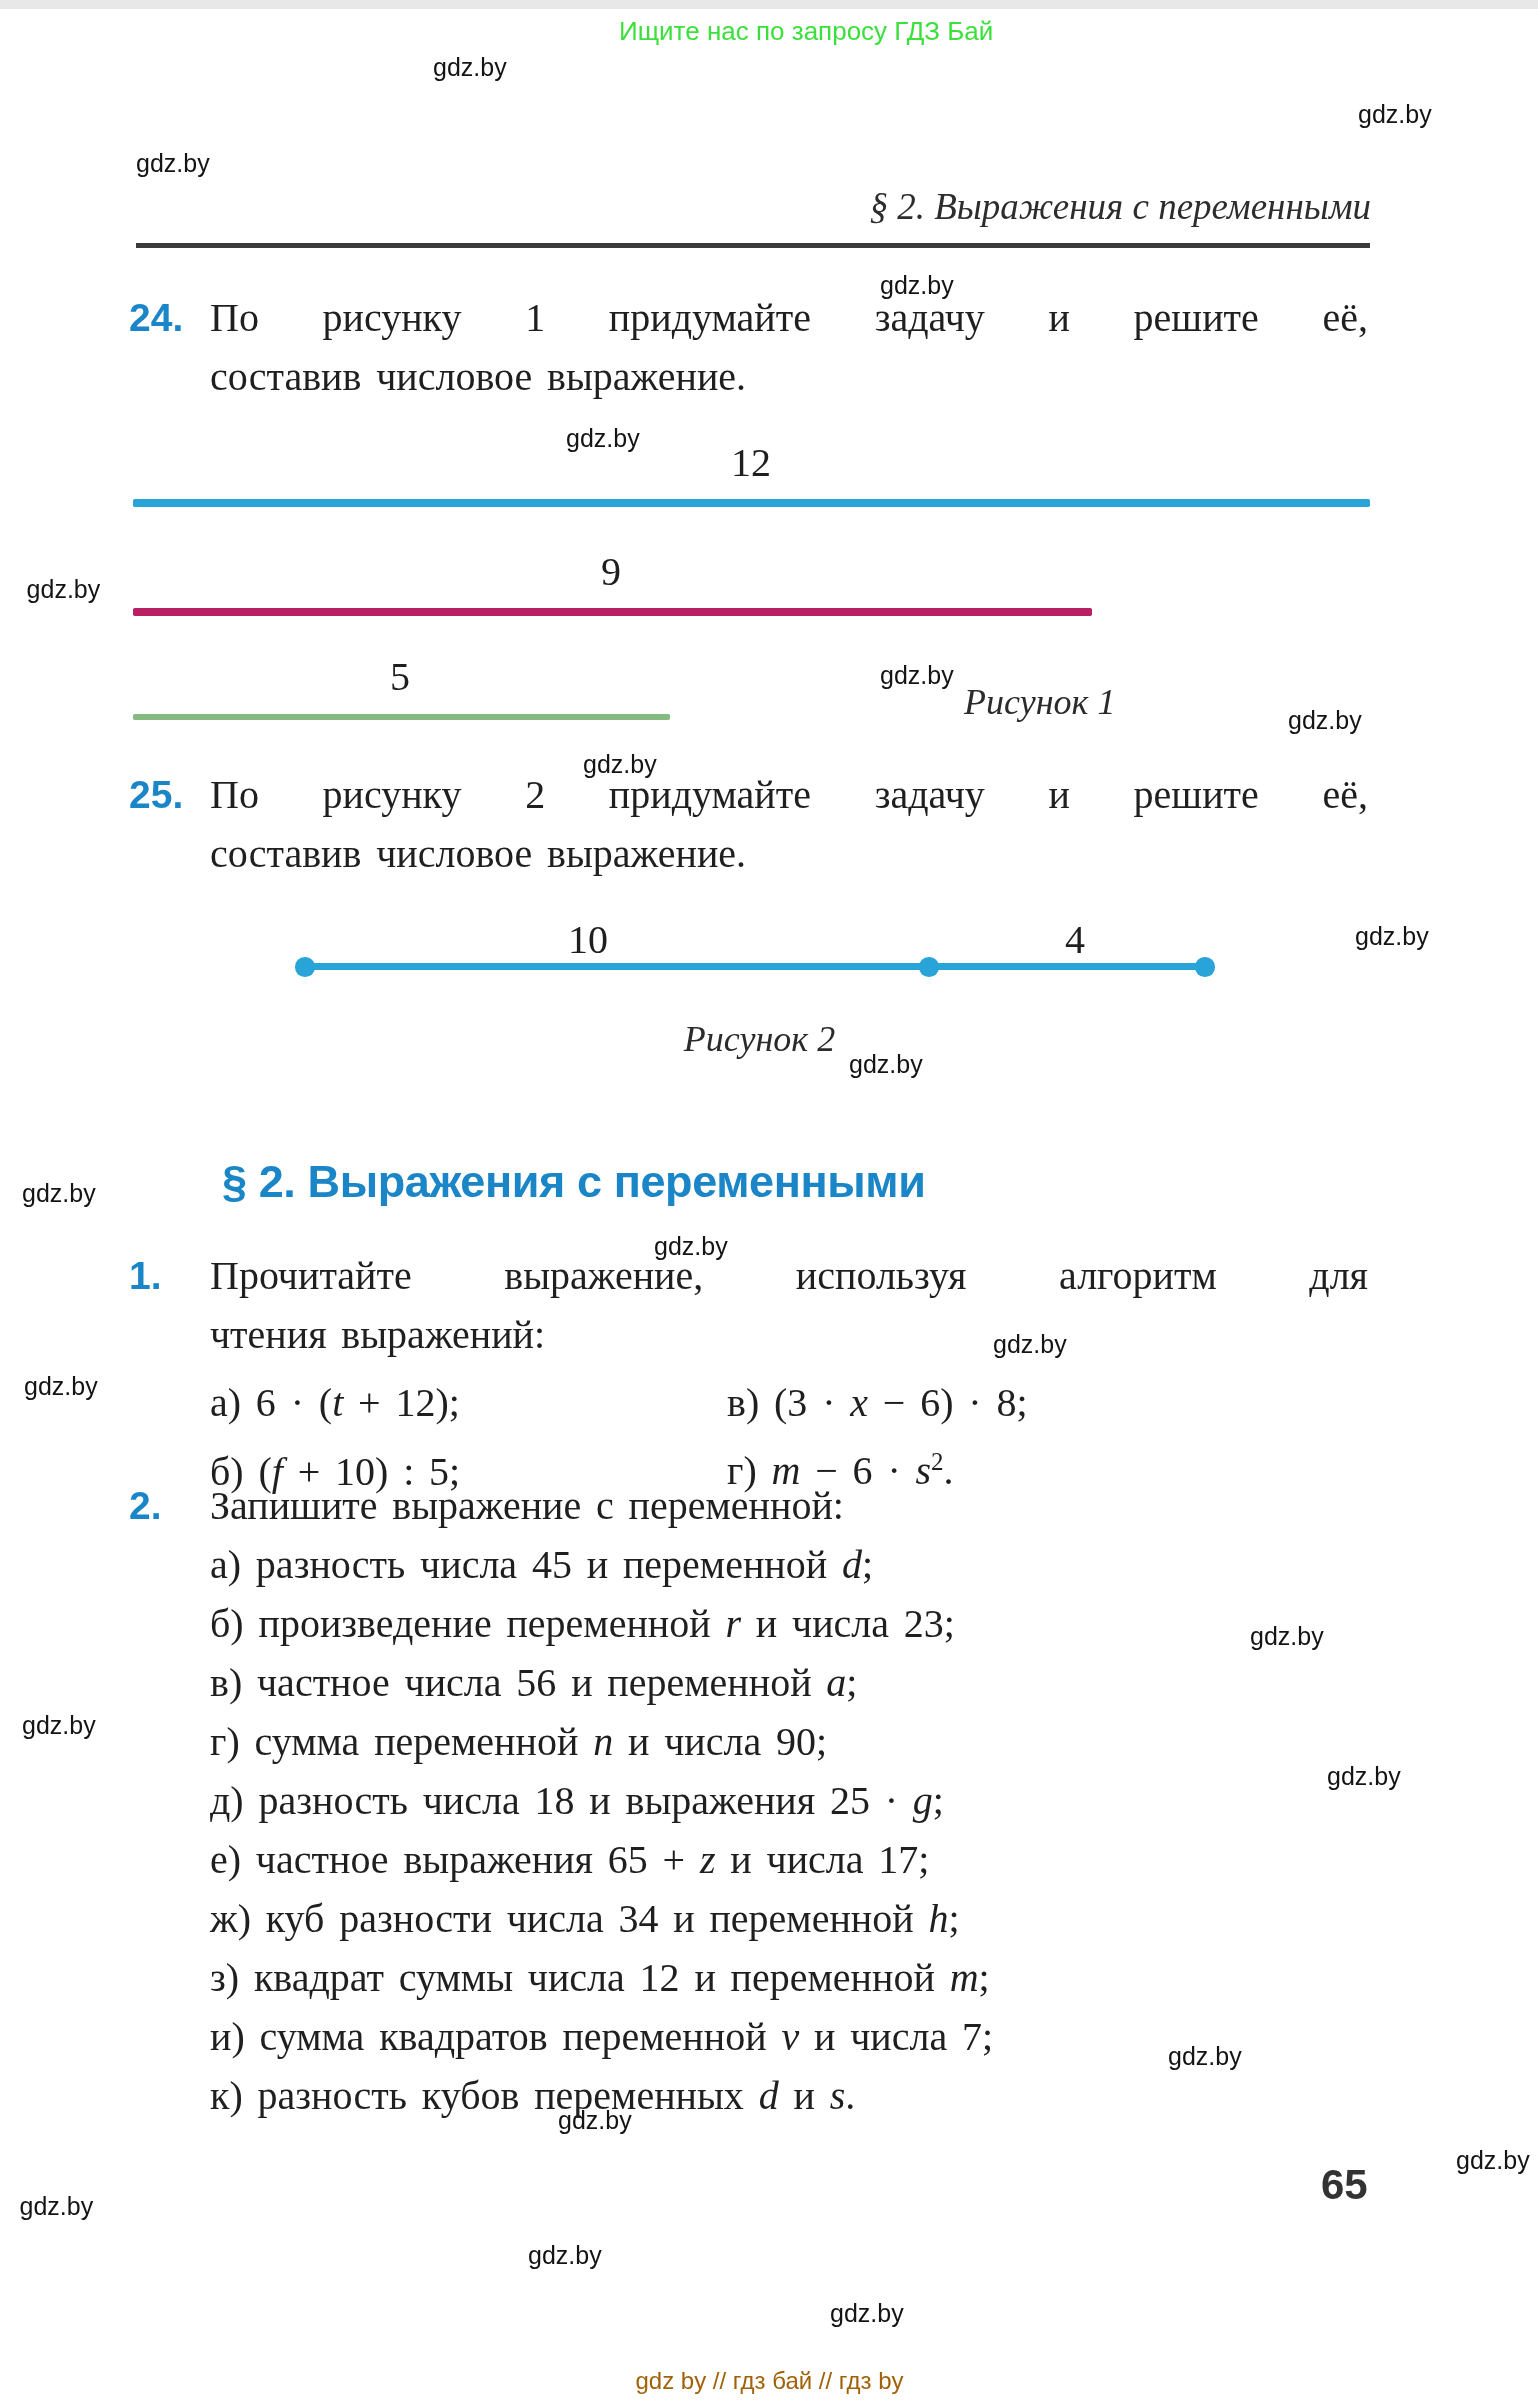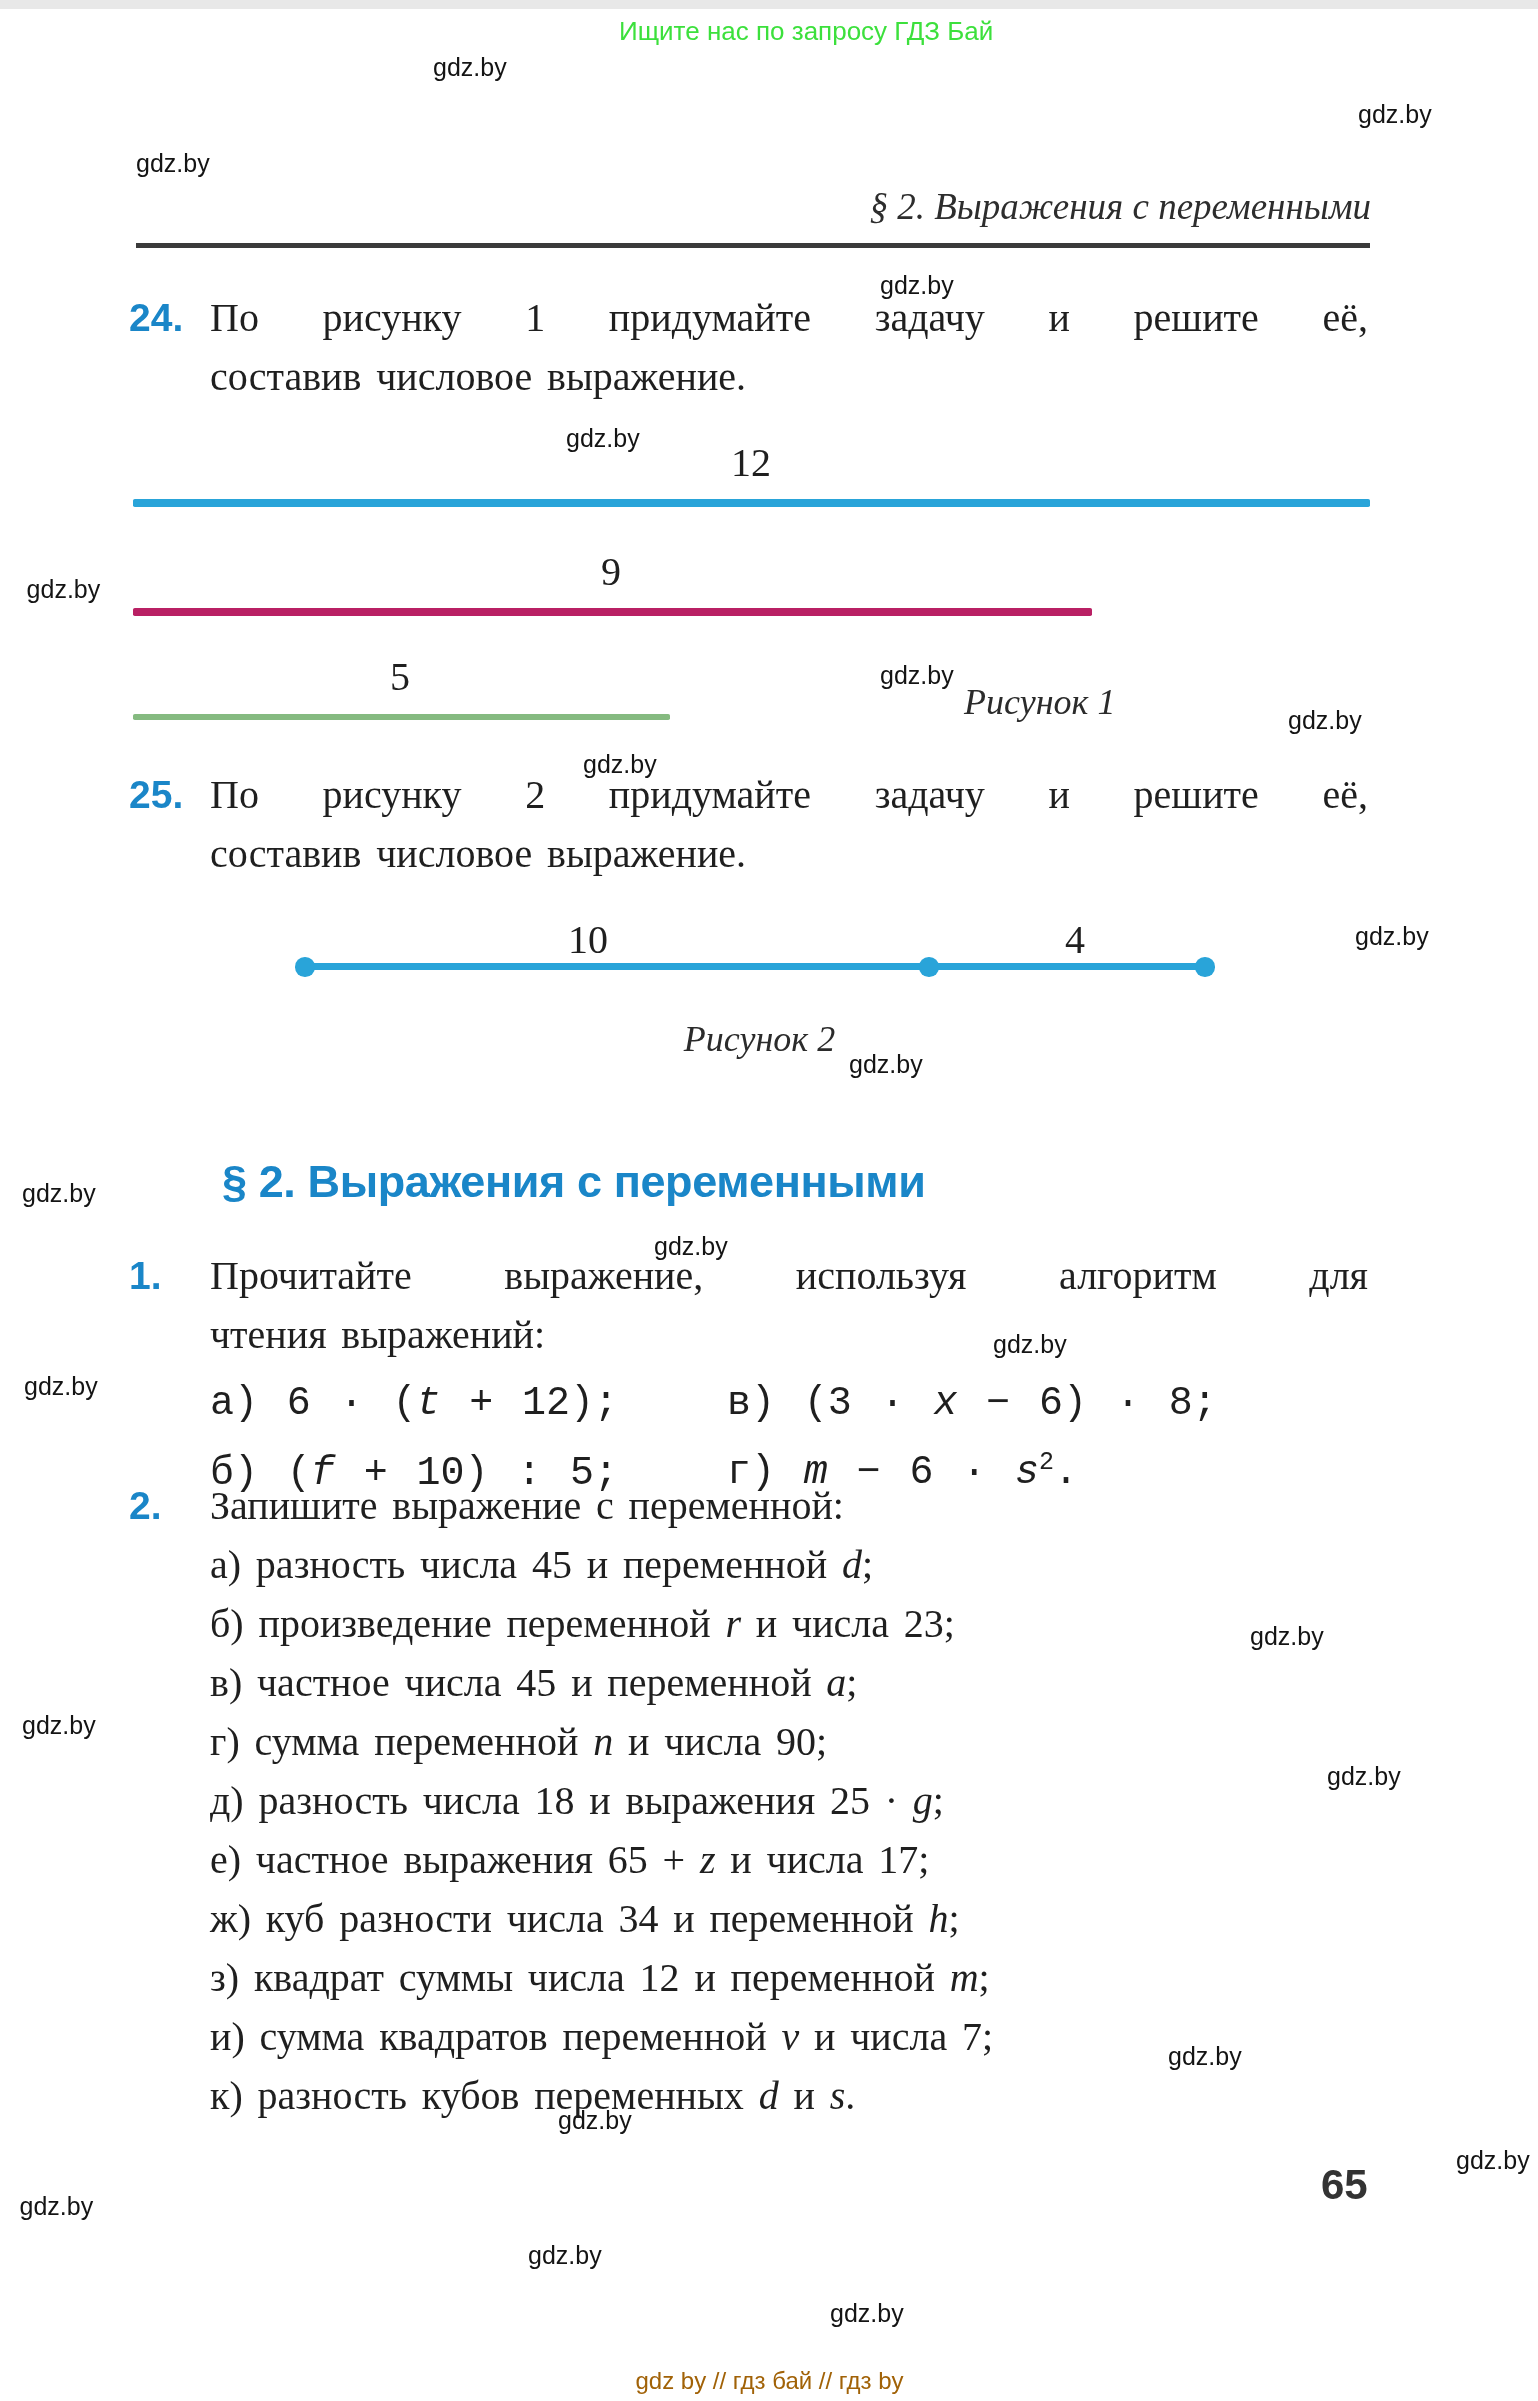--- a/index.html
+++ b/index.html
@@ -27,21 +27,21 @@
   .tasknum{
     position:absolute;left:129px;width:76px;line-height:59px;
     font-family:"Liberation Sans",sans-serif;font-weight:bold;
     font-size:39px;color:#1a86c8;white-space:nowrap;
   }
   .block{
     position:absolute;left:210px;width:1158px;
     font-size:40px;line-height:59px;word-spacing:0.12em;
   }
   .just{text-align:justify;text-align-last:justify;}
-  .row{position:relative;font-family:Liberation Mono, monospace;}
+  .row{position:relative;}
   .col2{position:absolute;left:517px;top:0;}
   i{font-style:italic;}
   sup{font-size:25px;}
   .seglabel{
     position:absolute;width:106px;text-align:center;font-size:40px;color:#1f1f1f;
   }
   .segline{position:absolute;border-radius:1.8px;}
   .seg-blue{background:#29a4d9;}
   .seg-magenta{background:#b92064;}
   .seg-green{background:#85ba80;}
@@ -144,21 +144,21 @@
       <span><span>б) (</span><i>f</i><span> + 10) : 5;</span><i></i><sup></sup><span></span></span>
       <span class="col2"><span>г) </span><i>m</i><span> − 6 · </span><i>s</i><sup>2</sup><span>.</span></span>
     </div>
   </div>
 
   <div class="tasknum" style="top:1467px;">2.</div>
   <div class="block" style="top:1467px;width:1241px;">
     <div>Запишите выражение с переменной:</div>
     <div><span>а) разность числа 45 и переменной </span><i>d</i><span>;</span><i></i><span></span></div>
     <div><span>б) произведение переменной </span><i>r</i><span> и числа 23;</span><i></i><span></span></div>
-    <div><span>в) частное числа 45 и переменной </span><i>a</i><span>;</span><i></i><span></span></div>
+    <div><span>в) частное числа 56 и переменной </span><i>a</i><span>;</span><i></i><span></span></div>
     <div><span>г) сумма переменной </span><i>n</i><span> и числа 90;</span><i></i><span></span></div>
     <div><span>д) разность числа 18 и выражения 25 · </span><i>g</i><span>;</span><i></i><span></span></div>
     <div><span>е) частное выражения 65 + </span><i>z</i><span> и числа 17;</span><i></i><span></span></div>
     <div><span>ж) куб разности числа 34 и переменной </span><i>h</i><span>;</span><i></i><span></span></div>
     <div><span>з) квадрат суммы числа 12 и переменной </span><i>m</i><span>;</span><i></i><span></span></div>
     <div><span>и) сумма квадратов переменной </span><i>v</i><span> и числа 7;</span><i></i><span></span></div>
     <div><span>к) разность кубов переменных </span><i>d</i><span> и </span><i>s</i><span>.</span></div>
   </div>
 
   <div class="pagenum">65</div>

